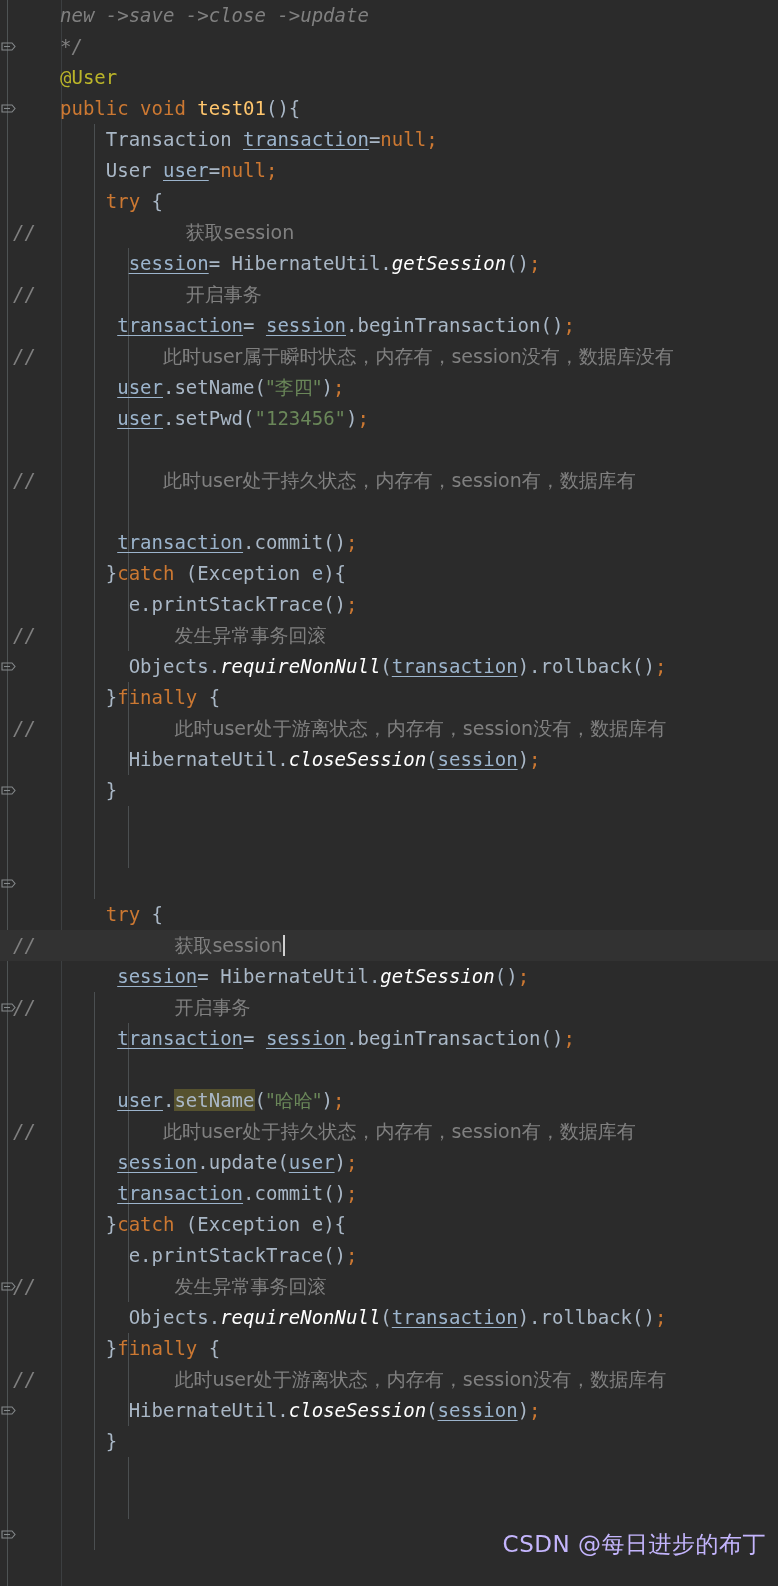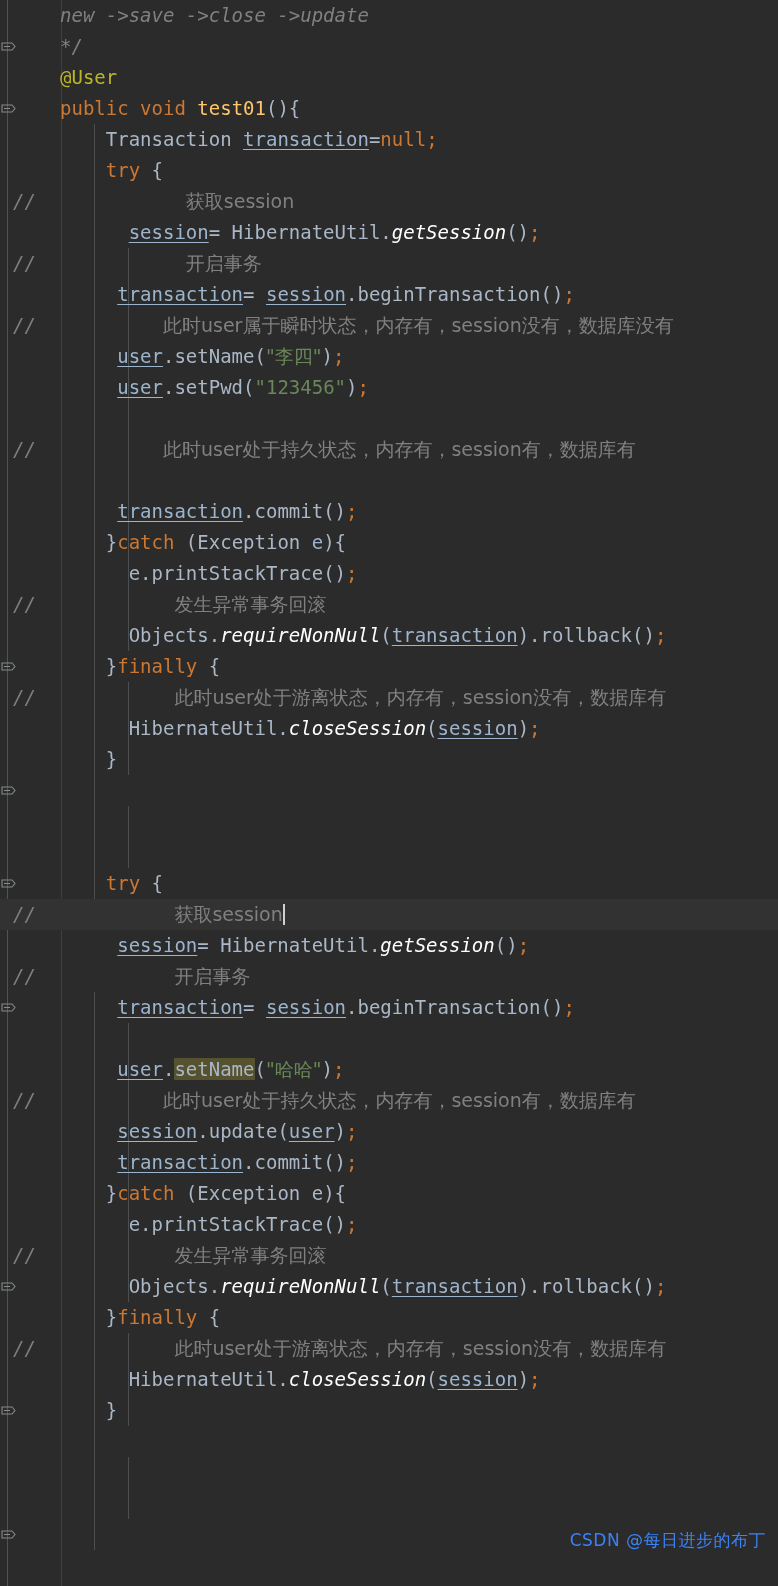--- a/index.html
+++ b/index.html
@@ -62,22 +62,22 @@
   .semi{color:#cc7832;}
   .hl{background:#56522f;}
   .caret{
     display:inline-block;width:2px;height:21px;background:#d0d0d0;
     vertical-align:-4px;margin-left:0px;
   }
   
   .zh{font-family:"DejaVu Sans","Liberation Sans",sans-serif;}
   
   .watermark{
-    position:absolute;right:12px;bottom:34px;
-    color:#3b82f6;font-size:17px;
+    position:absolute;right:12px;bottom:26px;
+    color:#c4b5fd;font-size:23px;
     font-family:"DejaVu Sans","Liberation Sans",sans-serif;
     letter-spacing:.5px;
   }
 </style>
 </head>
 <body>
 
 <div id="editor">
 
   <div class="gutter">
@@ -167,20 +167,23 @@
 
     <div class="line">
       <span class="txt"><span class="kw">public</span><span class="pn"> </span><span class="kw">void</span><span class="pn"> </span><span class="meth">test01</span><span class="pn">(){</span></span>
     </div>
 
 
     <div class="line">
       <span class="txt">    <span class="type">Transaction</span> <span class="lv">transaction</span><span class="pn">=</span><span class="kw">null</span><span class="semi">;</span></span>
     </div>
 
+    <div class="line">
+      <span class="txt">    <span class="type">User</span> <span class="lv">user</span><span class="pn">=</span><span class="kw">null</span><span class="semi">;</span></span>
+    </div>
 
     <div class="line">
       <span class="txt">    <span class="kw">try</span><span class="pn"> {</span></span>
     </div>
 
     <div class="line">
       <span class="cmark">//</span>
       <span class="txt">           <span class="cmt-cn">获取session</span></span>
     </div>
 

